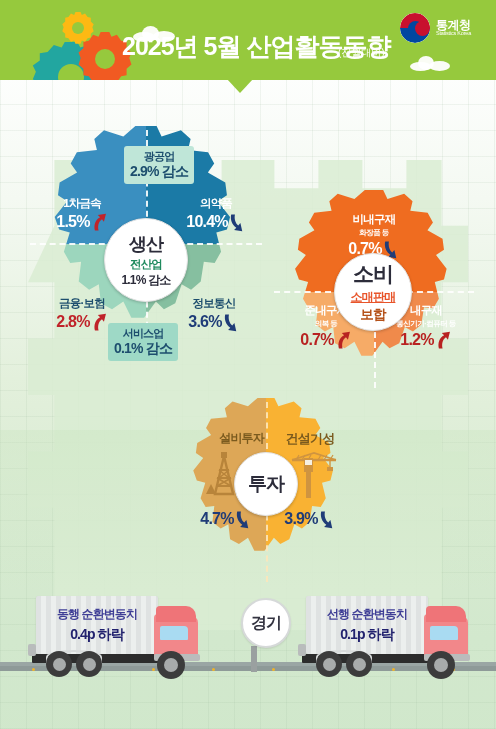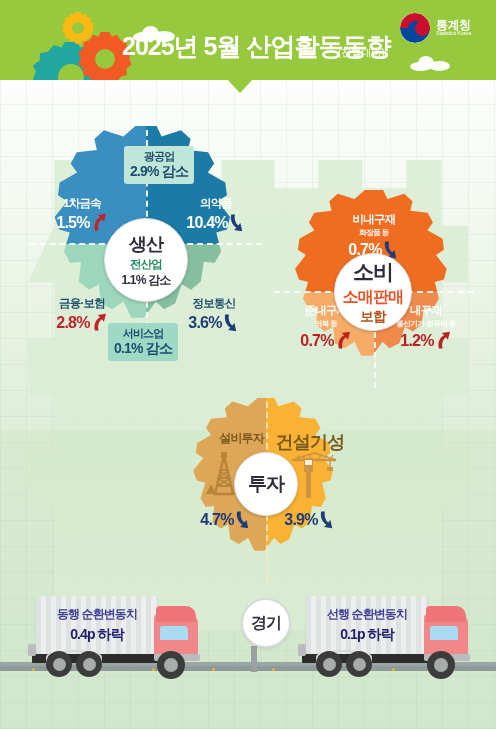--- a/index.html
+++ b/index.html
@@ -124,21 +124,21 @@
     display:flex; flex-direction:column; align-items:center; justify-content:center;
     border:1px solid #e3e3e3;
   }
   .hub-main{ font-weight:bold; color:#2c2c3a; letter-spacing:-1px; }
   .hub-sub{ font-weight:bold; letter-spacing:-.8px; }
   .hub-val{ font-weight:bold; letter-spacing:-.8px; }
 
   .metric{ position:absolute; text-align:center; white-space:nowrap; }
   .metric .m-name{ font-size:11.5px; font-weight:bold; letter-spacing:-.8px; }
   .metric .m-sub{ font-size:7.5px; font-weight:bold; letter-spacing:-.5px; margin-top:1px; }
-  .metric .m-row{ display:flex; align-items:center; justify-content:center; gap:1px; margin-top:2px; }
+  .metric .m-row{ display:flex; justify-content:center; gap:1px; margin-top:2px; }
   .metric .m-val{ font-size:16px; font-weight:bold; letter-spacing:-.8px; }
   .arrow{ display:inline-block; width:17px; height:19px; }
 
   .tagbox{
     position:absolute; text-align:center; border-radius:3px; padding:4px 6px;
     white-space:nowrap; line-height:1.22;
   }
   .tagbox .t-name{ font-size:11px; font-weight:bold; letter-spacing:-.8px; }
   .tagbox .t-val{ font-size:14px; font-weight:bold; letter-spacing:-.8px; }
 
@@ -351,21 +351,21 @@
       <span class="arrow">
         <svg viewBox="0 0 20 22" width="17" height="19">
             <path d="M4.6 20.5C3.0 14 5.2 7.6 10.7 4.9L8.0 2.1 17.6 0.8 15.2 10.2 12.9 7.3C9.0 10.1 7.6 15.0 8.9 20.5z" fill="#b82221"></path>
           </svg>
       </span>
     </div>
   </div>
 
   <div class="hub" style="left:334px;top:253px;width:78px;height:78px;">
     <div class="hub-main" style="font-size:21px;margin-bottom:1px;">소비</div>
-    <div class="hub-sub" style="font-size:16px;color:#e8542a;">소매판매</div>
+    <div class="hub-sub" style="font-size:12px;color:#e8542a;text-decoration:underline;">소매판매</div>
     <div class="hub-val" style="font-size:13.5px;color:#b5521a;">보합</div>
   </div>
 
   <div class="gear" id="gear-investment">
     <div class="gear-q q-left"></div>
     <div class="gear-q q-right"></div>
   </div>
   <div class="gear-divider-v" style="left:266px;top:402px;height:180px;border-color:#fde7bb;"></div>
 
   <div class="metric" style="left:186px;top:430px;width:78px;text-align:right;">
@@ -387,21 +387,21 @@
       <span class="m-val" style="color:#1f3c78;">4.7%</span>
       <span class="arrow">
         <svg viewBox="0 0 20 22" width="17" height="19">
             <path d="M2.6 1.5C1.2 7.2 3.3 13.4 8.6 17.1L6.0 19.8 15.6 21.2 13.4 11.7 10.9 14.5C7.4 11.6 6.0 6.6 7.0 1.5z" fill="#1f3c78"></path>
           </svg>
       </span>
     </div>
   </div>
 
   <div class="metric" style="left:270px;top:430px;width:80px;">
-    <div class="m-name" style="color:#7a5a1e;font-size:18px;">건설기성</div>
+    <div class="m-name" style="color:#7a5a1e;font-size:13px;">건설기성</div>
   </div>
   <div class="rig-icon" style="left:288px;top:450px;width:52px;height:50px;">
     <svg viewBox="0 0 52 50" width="52" height="50">
       <rect x="16" y="8" width="9" height="14" fill="#cf9440"></rect>
       <rect x="18" y="22" width="5" height="26" fill="#cf9440"></rect>
       <path d="M4 10 L48 10" stroke="#cf9440" stroke-width="2.4"></path>
       <path d="M4 10 L26 3 L48 10" fill="none" stroke="#cf9440" stroke-width="1.8"></path>
       <path d="M8 10 L11 5 M14 10 L17 5 M20 10 L23 5 M30 10 L33 5 M36 10 L39 5 M42 10 L45 5" stroke="#cf9440" stroke-width="1.2"></path>
       <rect x="17" y="10" width="7" height="5" fill="#f6f0e2"></rect>
       <path d="M42 10 L42 17" stroke="#cf9440" stroke-width="1.4"></path>

